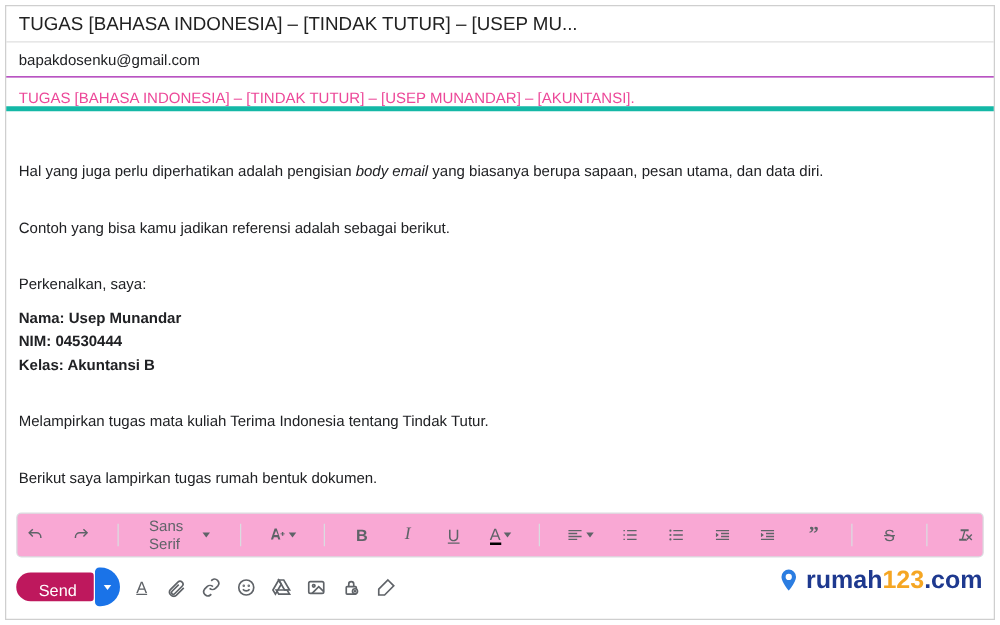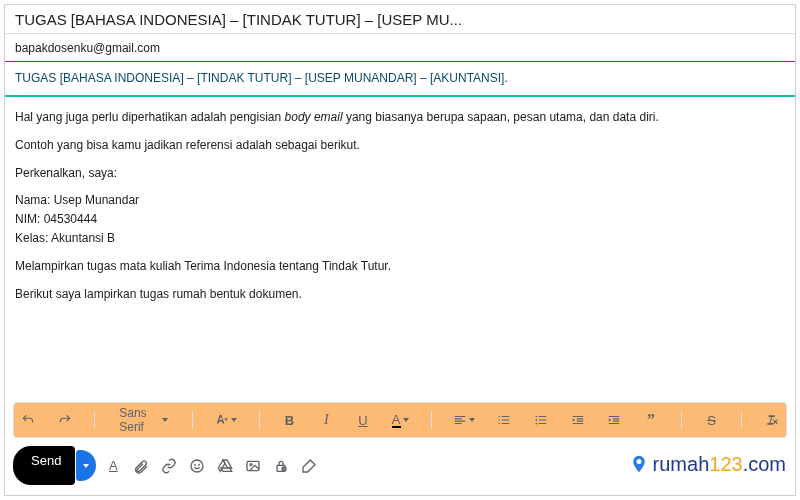--- a/index.html
+++ b/index.html
@@ -29,46 +29,46 @@
     font-weight: 500;
     color: #222;
   }
   .to-row {
     padding: 7px 10px 6px 10px;
     font-size: 12px;
     color: #202124;
     border-bottom: 1px solid #a21caf;
   }
   .subject-row {
-    padding: 9px 10px 10px 10px;
-    font-size: 12px;
-    color: #0c4a6e;
-    border-bottom: 2px solid #14b8a6;
+    padding: 9px 10px 0 10px;
+    font-size: 12px;
+    color: #ec4899;
+    border-bottom: 4px solid #14b8a6;
   }
   .body-area {
     flex: 1;
     padding: 12px 10px 4px 10px;
     font-size: 12px;
     color: #202124;
     line-height: 1.4;
     overflow: hidden;
   }
-  .body-area p { margin-bottom: 11px; }
-  .body-area .line { margin-bottom: 2px; }
+  .body-area p { margin-bottom: 11px; margin-top: 28px; }
+  .body-area .line { margin-bottom: 2px; font-weight: bold; }
   .body-area .tight-block { margin-bottom: 11px; }
 
   .format-toolbar {
     border: 1px solid #dadce0;
     margin: 0 8px 4px 8px;
     border-radius: 4px;
     display: flex;
     align-items: center;
     padding: 3px 4px;
     gap: 17px;
-    background: #fdba74;
+    background: #f9a8d4;
   }
   .tb-btn {
     width: 26px;
     height: 24px;
     display: flex;
     align-items: center;
     justify-content: center;
     color: #5f6368;
     border-radius: 3px;
   }
@@ -100,26 +100,26 @@
     padding: 0 2px;
     color:#5f6368;
   }
   .bottom-row {
     display: flex;
     align-items: center;
     padding: 4px 8px 10px 8px;
     gap: 6px;
   }
   .send-btn {
-    background: #000000;
+    background: #be185d;
     color: #fff;
     font-size: 13px;
     font-weight: 500;
     border-radius: 18px 4px 4px 18px;
-    padding: 7px 14px 17px 18px;
+    padding: 7px 14px 1px 18px;
     display: flex;
     align-items: center;
   }
   .send-split {
     background: #1a73e8;
     width: 20px;
     height: 31px;
     border-radius: 4px 18px 18px 4px;
     display: flex;
     align-items: center;
@@ -140,21 +140,21 @@
     justify-content: center;
     color: #5f6368;
   }
   .watermark {
     position: absolute;
     bottom: 24px;
     right: 14px;
     display: flex;
     align-items: center;
     gap: 4px;
-    font-weight: 400;
+    font-weight: 700;
     color: #1e398f;
     font-size: 20px;
     font-family: Arial, sans-serif;
   }
   .watermark .pin {
     color: #1a73e8;
     display:flex;
   }
   .watermark .orange { color: #f5a623; }
 </style>

